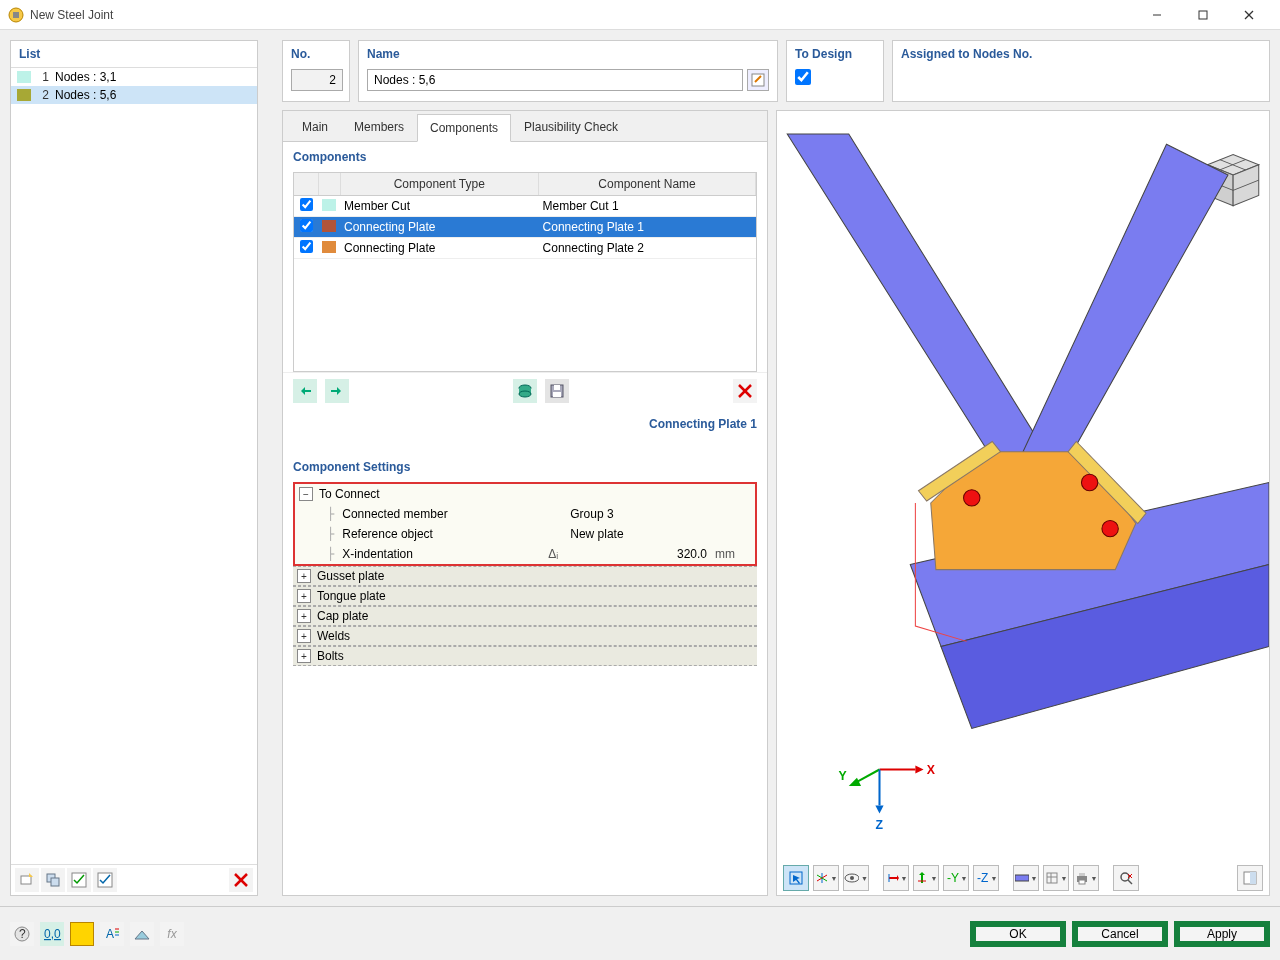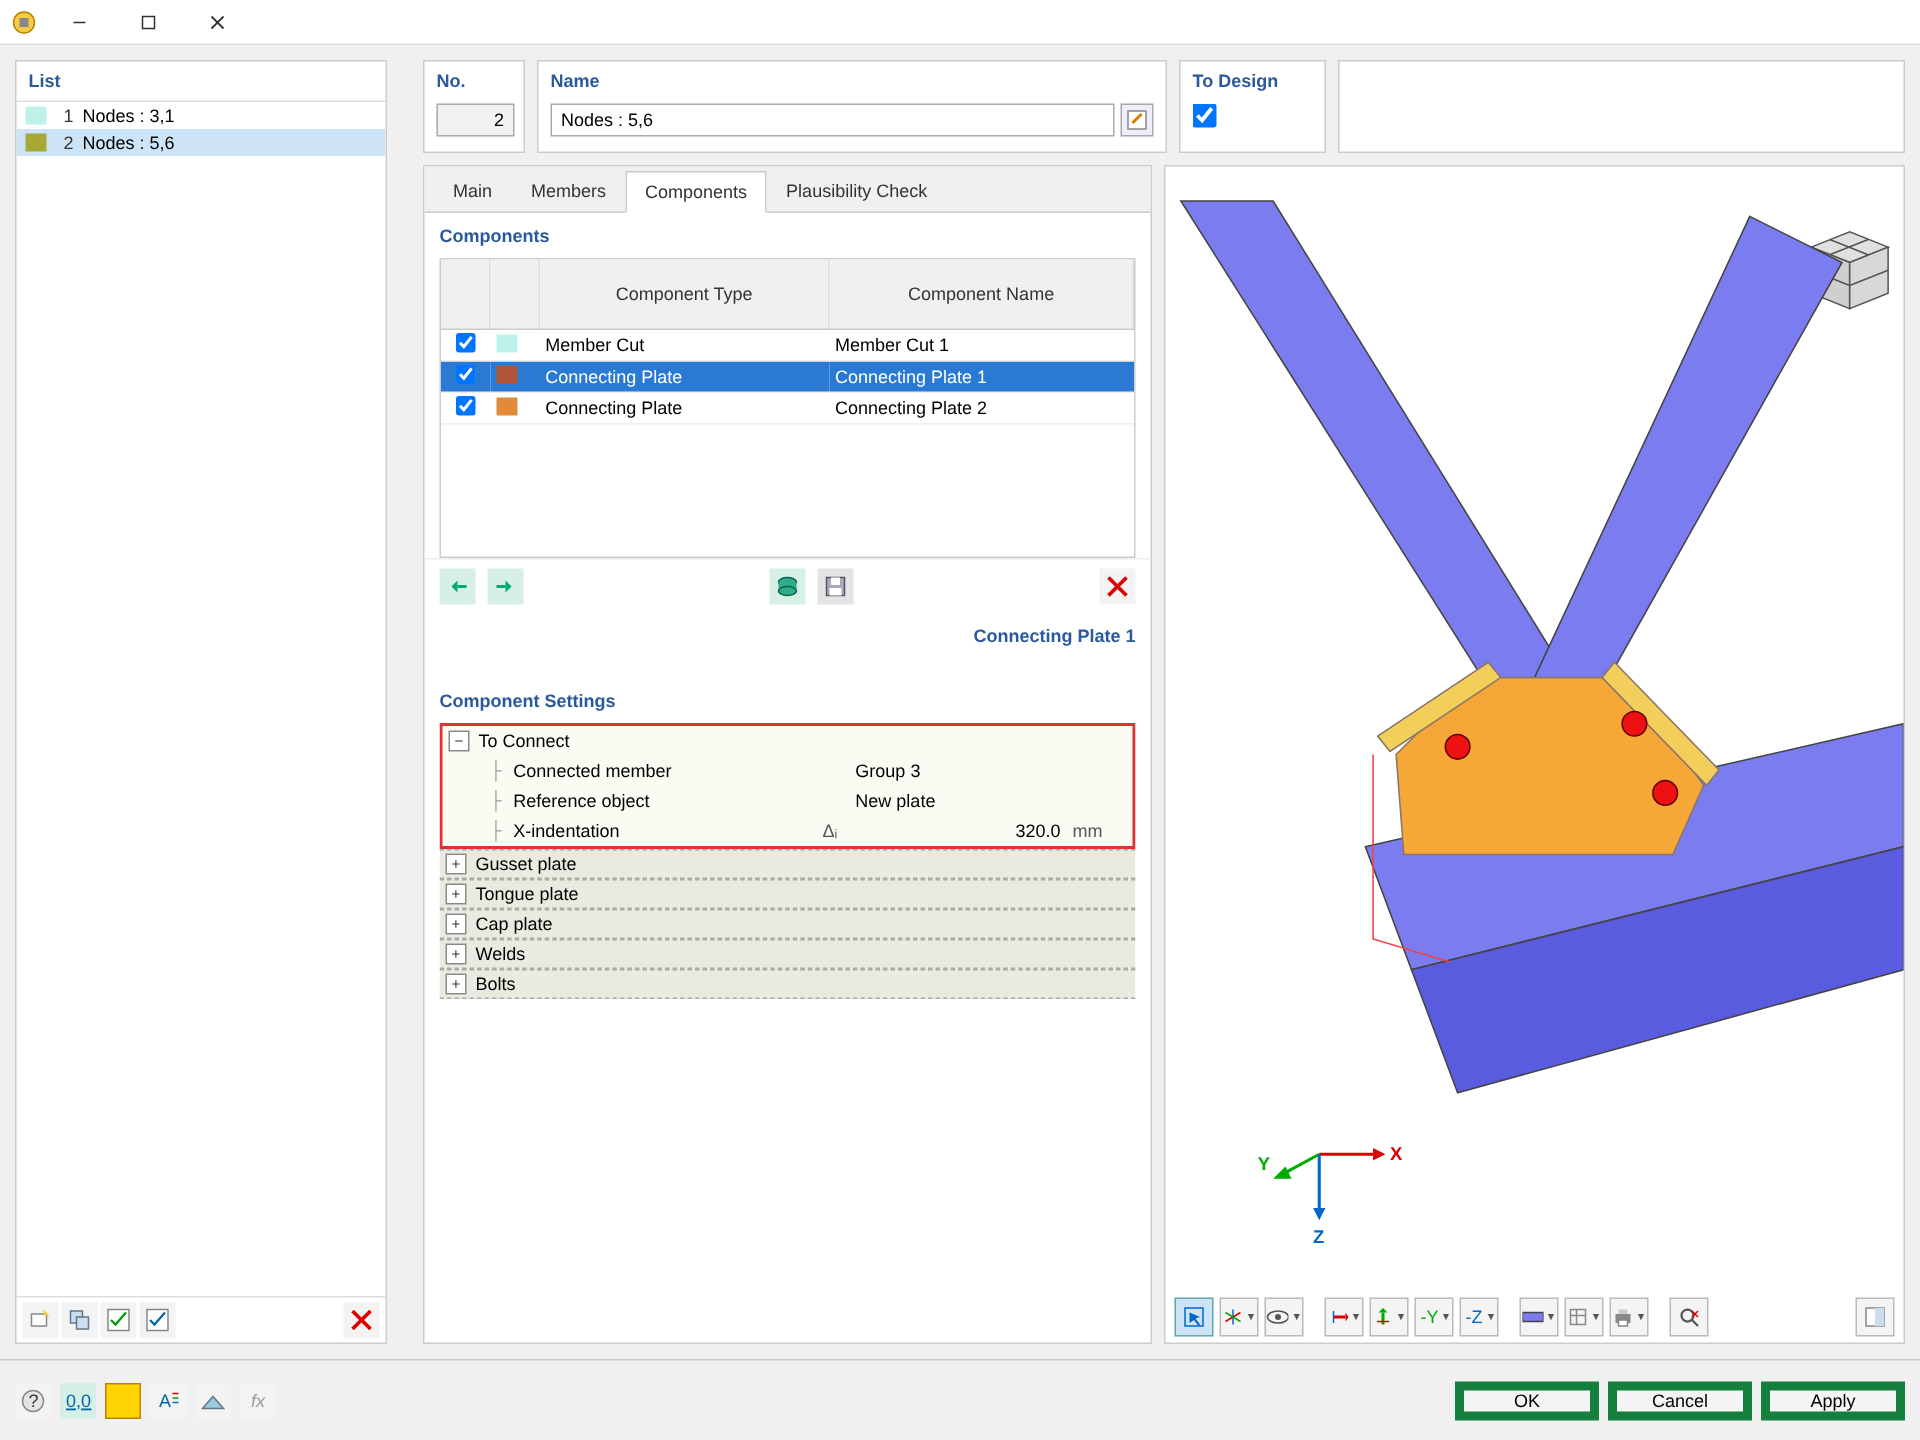--- a/index.html
+++ b/index.html
@@ -50,21 +50,21 @@
 .main-row { flex: 1; display: flex; gap: 8px; min-height: 0; }
 .tabs-panel { width: 486px; background: #fff; border: 1px solid #ccc; display: flex; flex-direction: column; }
 .tabs-strip { display: flex; background: #f0f0f0; border-bottom: 1px solid #ccc; padding-left: 6px; }
 .tab { padding: 6px 12px; color: #333; cursor: pointer; border: 1px solid transparent; border-bottom: none; margin-top: 2px; }
 .tab.active { background: #fff; border-color: #ccc; border-bottom: 1px solid #fff; position: relative; top: 1px; }
 
 .section-title { color: #2a5a9a; font-weight: 600; padding: 8px 10px; }
 
 
 .comp-table { margin: 0 10px; border: 1px solid #ccc; height: 200px; display: flex; flex-direction: column; }
-.comp-table thead th { background: #f0f0f0; border-bottom: 1px solid #ccc; border-right: 1px solid #ddd; padding: 16px; font-weight: normal; color: #333; text-align: center; }
+.comp-table thead th { background: #f0f0f0; border-bottom: 1px solid #ccc; border-right: 1px solid #ddd; padding: 4px; font-weight: normal; color: #333; text-align: center; }
 .comp-table table { width: 100%; border-collapse: collapse; }
 .comp-table td { border-bottom: 1px solid #eee; padding: 2px 4px; }
 .comp-table td.chk { width: 24px; text-align: center; }
 .comp-table td.sw { width: 18px; }
 .comp-row.selected td { background: #2a7ad4; color: #fff; }
 .swatch { display: inline-block; width: 14px; height: 12px; }
 
 .comp-toolbar { display: flex; padding: 6px 10px; gap: 8px; border-top: 1px solid #eee; align-items: center; }
 .comp-toolbar .spacer { flex: 1; }
 
@@ -101,20 +101,21 @@
 
 </style>
 </head>
 <body>
 
 <div class="titlebar">
   <svg class="appicon" viewBox="0 0 16 16">
       <circle cx="8" cy="8" r="7" fill="#f7c948" stroke="#b88500"></circle>
       <rect x="5" y="5" width="6" height="6" fill="#888"></rect>
     </svg>
+  <span class="title">New Steel Joint</span>
   <div class="winbtns">
     <div class="winbtn">
         <svg width="10" height="10">
           <line x1="1" y1="5" x2="9" y2="5" stroke="#333" stroke-width="1"></line>
         </svg>
       </div>
     <div class="winbtn">
         <svg width="10" height="10">
           <rect x="1" y="1" width="8" height="8" fill="none" stroke="#333" stroke-width="1"></rect>
         </svg>
@@ -196,20 +197,21 @@
                 <line x1="10" y1="3" x2="4" y2="9" stroke="#d70" stroke-width="2"></line>
               </svg>
             </div>
         </div>
       </div>
       <div class="field-box fb-design">
         <div class="field-label">To Design</div>
         <input type="checkbox" class="cb" checked="" style="">
       </div>
       <div class="field-box fb-nodes">
+        <div class="field-label">Assigned to Nodes No.</div>
       </div>
     </div>
 
     <div class="main-row">
       <div class="tabs-panel">
         <div class="tabs-strip" id="tabs-strip">
             <div class="tab">Main</div>
             <div class="tab">Members</div>
             <div class="tab active">Components</div>
             <div class="tab">Plausibility Check</div>

